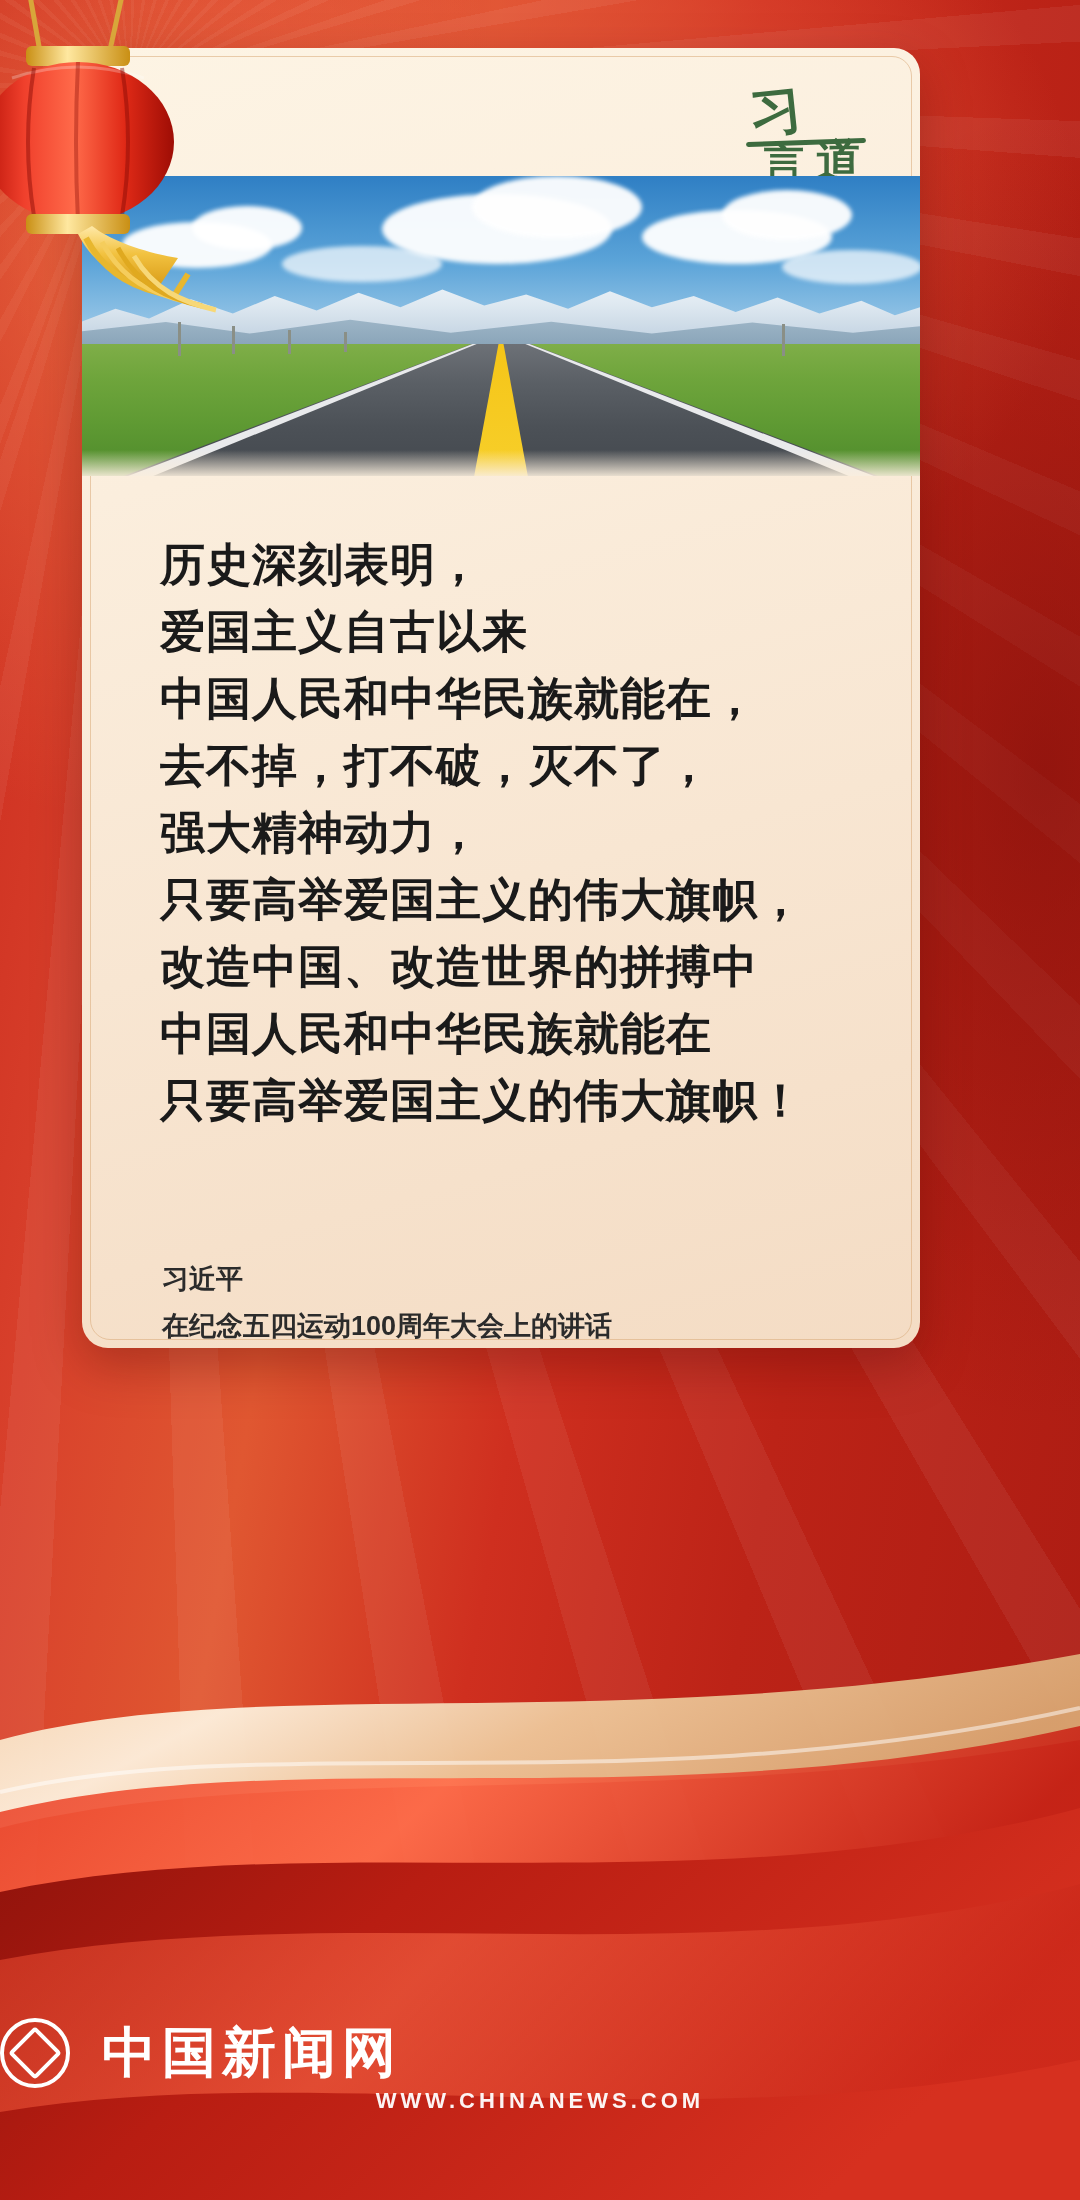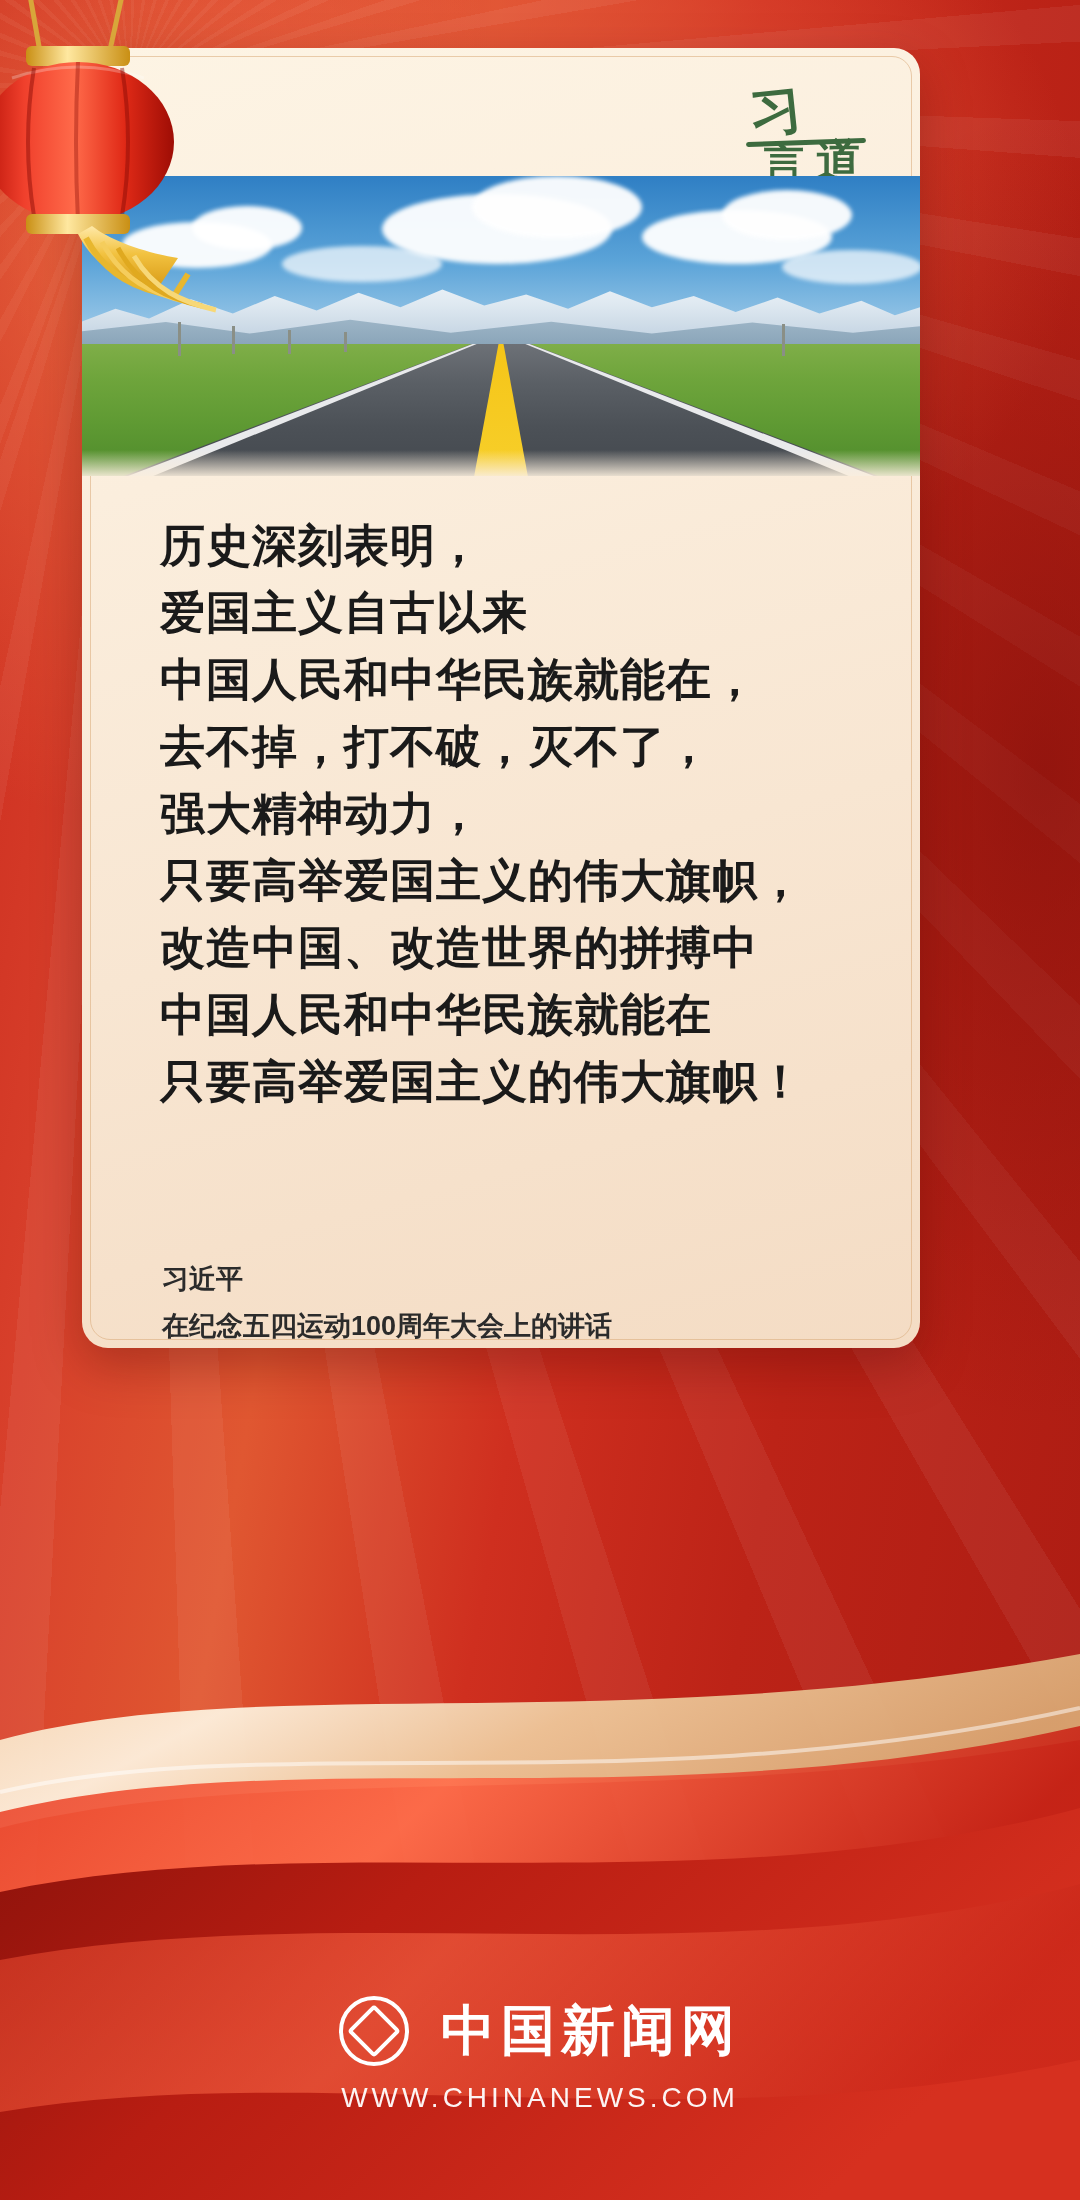--- a/index.html
+++ b/index.html
@@ -183,21 +183,21 @@
   }
   .photo-fade {
     position: absolute; left:0; right:0; bottom:0; height: 26px;
     background: linear-gradient(180deg, rgba(250,238,221,0) 0%, rgba(250,238,221,0.9) 100%);
   }
 
   
   .quote {
     position: absolute;
     left: 78px;
-    top: 464px;
+    top: 483px;
     width: 700px;
     color: #1a1a1a;
     font-family: "Liberation Sans", sans-serif;
     font-weight: bold;
     font-size: 45px;
     line-height: 67px;
     letter-spacing: 1px;
   }
   .quote div { white-space: nowrap; }
 
@@ -219,21 +219,20 @@
   
   .footer {
     position: absolute;
     left: 0; right: 0;
     bottom: 86px;
     text-align: center;
   }
   .brand-row {
     display: flex;
     align-items: center;
-    justify-content: center;
     gap: 32px;
   }
   .brand-mark {
     width: 62px; height: 62px;
     border-radius: 50%;
     border: 4px solid #ffffff;
     position: relative;
     flex: none;
   }
   .brand-mark::before {
@@ -247,25 +246,25 @@
   }
   .brand-cn {
     color: #ffffff;
     font-family: "Liberation Serif", serif;
     font-weight: bold;
     font-size: 54px;
     letter-spacing: 6px;
     line-height: 1;
   }
   .brand-url {
-    margin-top: 16px;
     color: #ffffff;
-    font-size: 28px;
+    font-size: 22px;
     letter-spacing: 4px;
     opacity: .95;
+    font-weight: bold;
   }
 </style>
 </head>
 <body>
 
 <div class="poster">
 
   <div class="bg-rays"></div>
   <div class="bg-glow-left"></div>
   <div class="bg-dark-right"></div>

